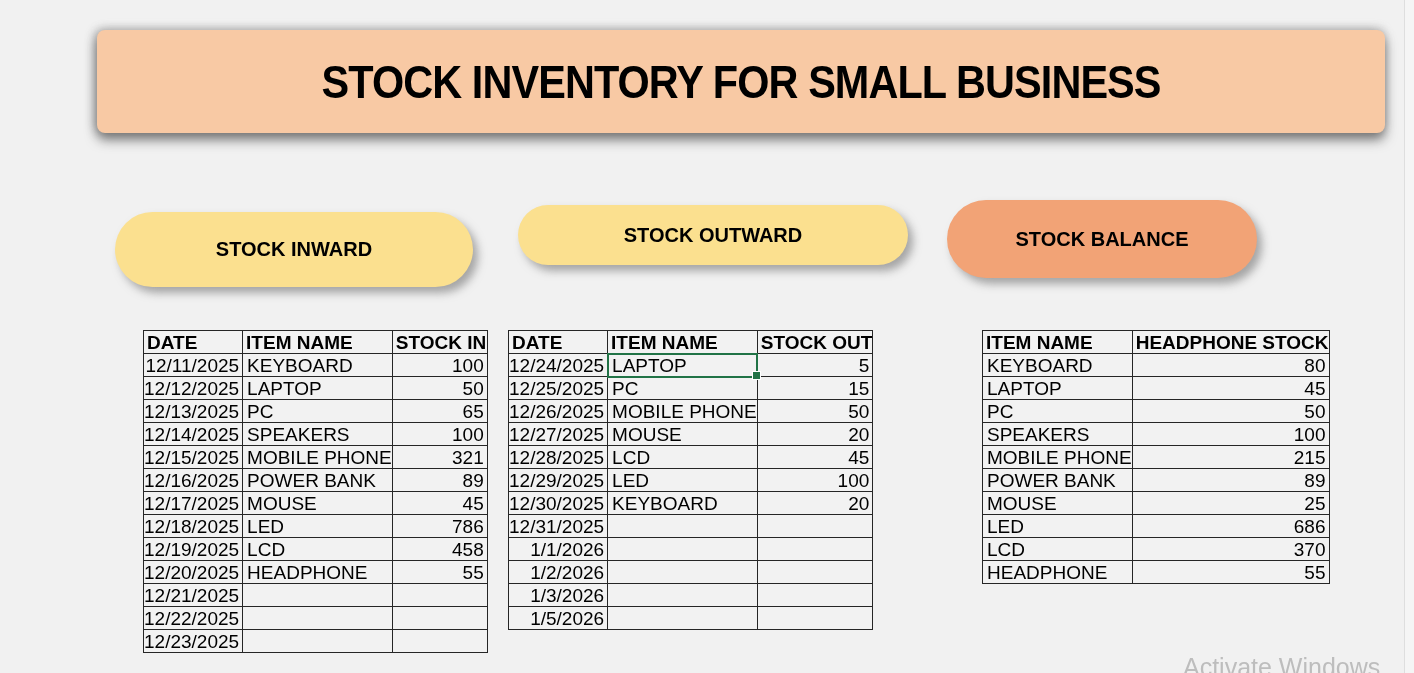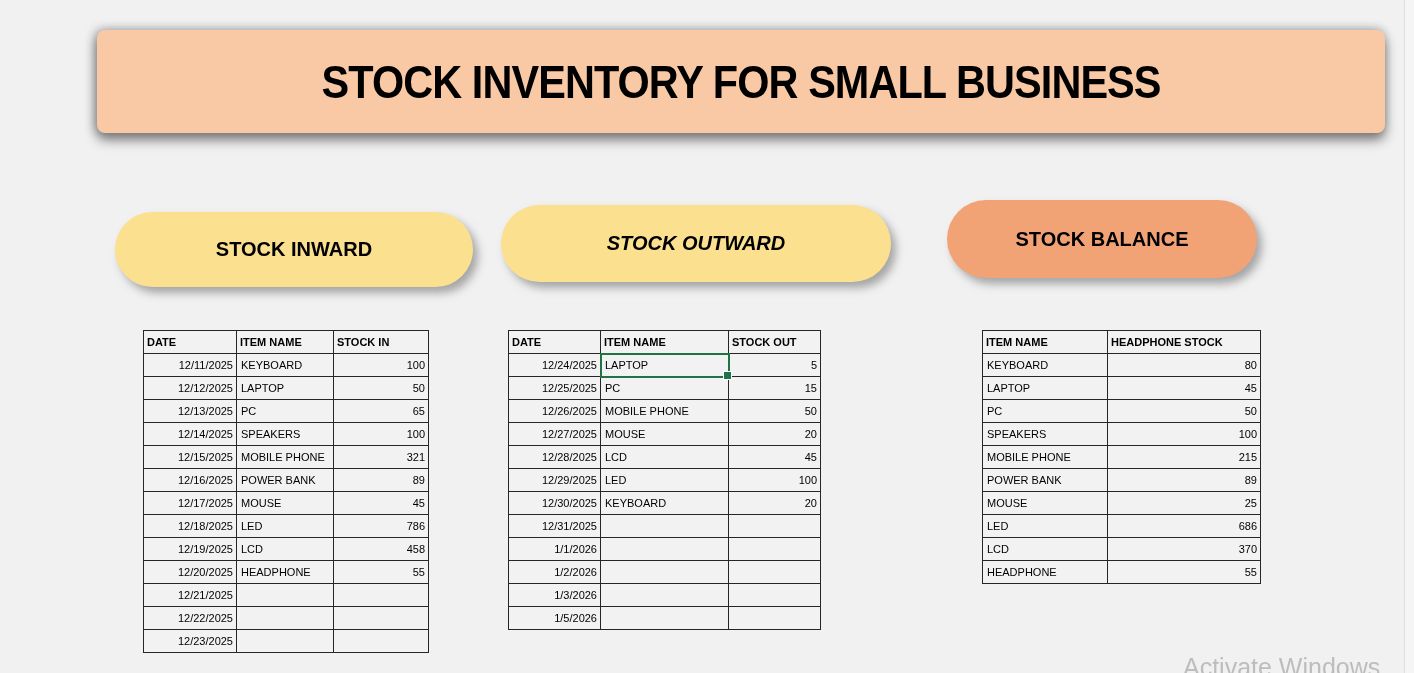--- a/index.html
+++ b/index.html
@@ -40,29 +40,29 @@
     font-weight: 700;
     font-size: 20px;
     letter-spacing: 0px;
     box-shadow: 5px 6px 9px rgba(125,125,125,0.65);
     cursor: default;
     white-space: nowrap;
   }
   .pill-yellow { background: var(--yellow, #FBE08F); }
   .pill-orange { background: var(--orange, #F2A376); }
   #pill-inward  { left: 115px; top: 212px; width: 358px; height: 75px; border-radius: 38px; }
-  #pill-outward { left: 501px; top: 205px; width: 390px; height: 77px; border-radius: 39px; font-style: italic; }
+  #pill-outward { left: 518px; top: 205px; width: 390px; height: 60px; border-radius: 39px; }
   #pill-balance { left: 947px; top: 200px; width: 310px; height: 78px; border-radius: 39px; }
 
   
   table.sheet {
     position: absolute;
     border-collapse: collapse;
     table-layout: fixed;
-    font-size: 11px;
+    font-size: 19px;
     line-height: 1;
   }
   #tbl-inward  { left: 143px; top: 330px; }
   #tbl-outward { left: 508px; top: 330px; }
   #tbl-balance { left: 982px; top: 330px; }
 
   table.sheet th, table.sheet td {
     border: 1px solid #262626;
     height: 23px;
     background: var(--cell, #F2F2F2);

